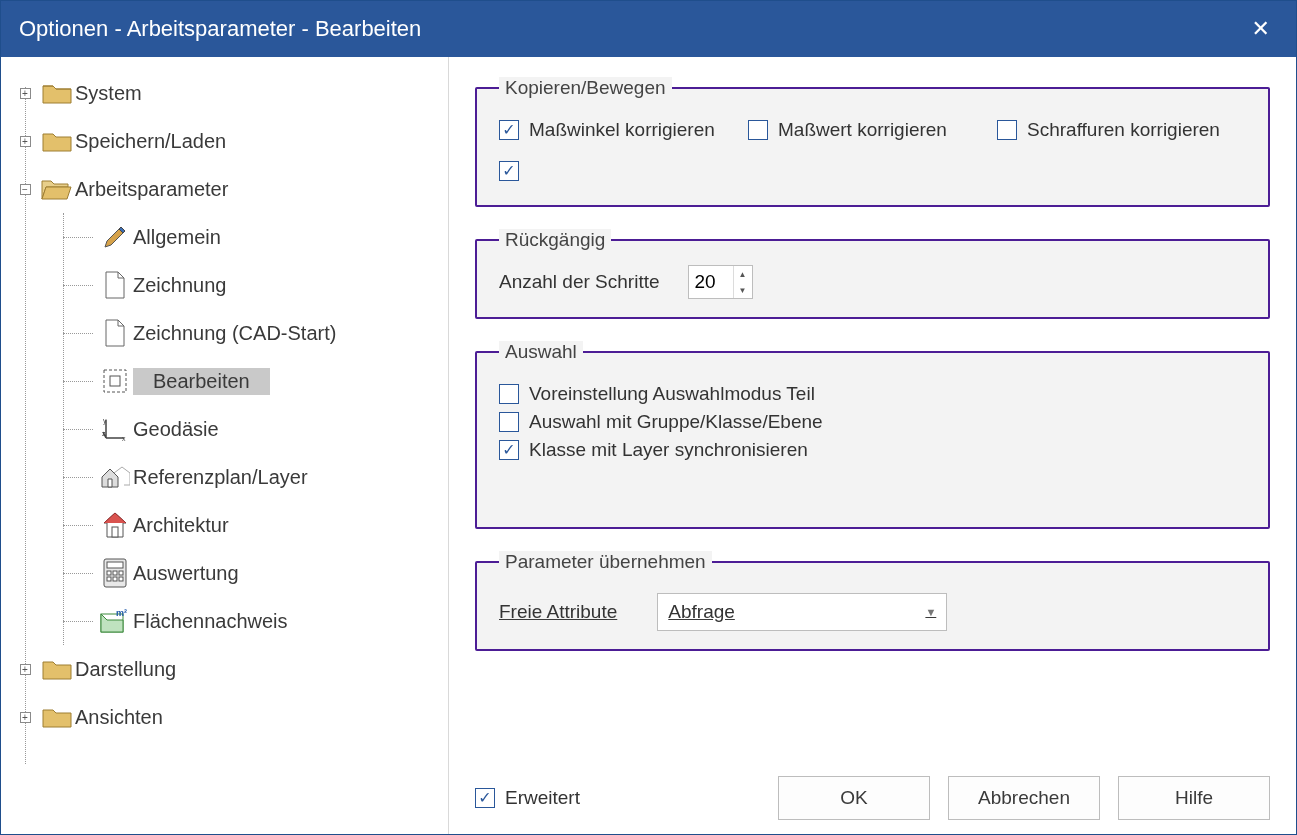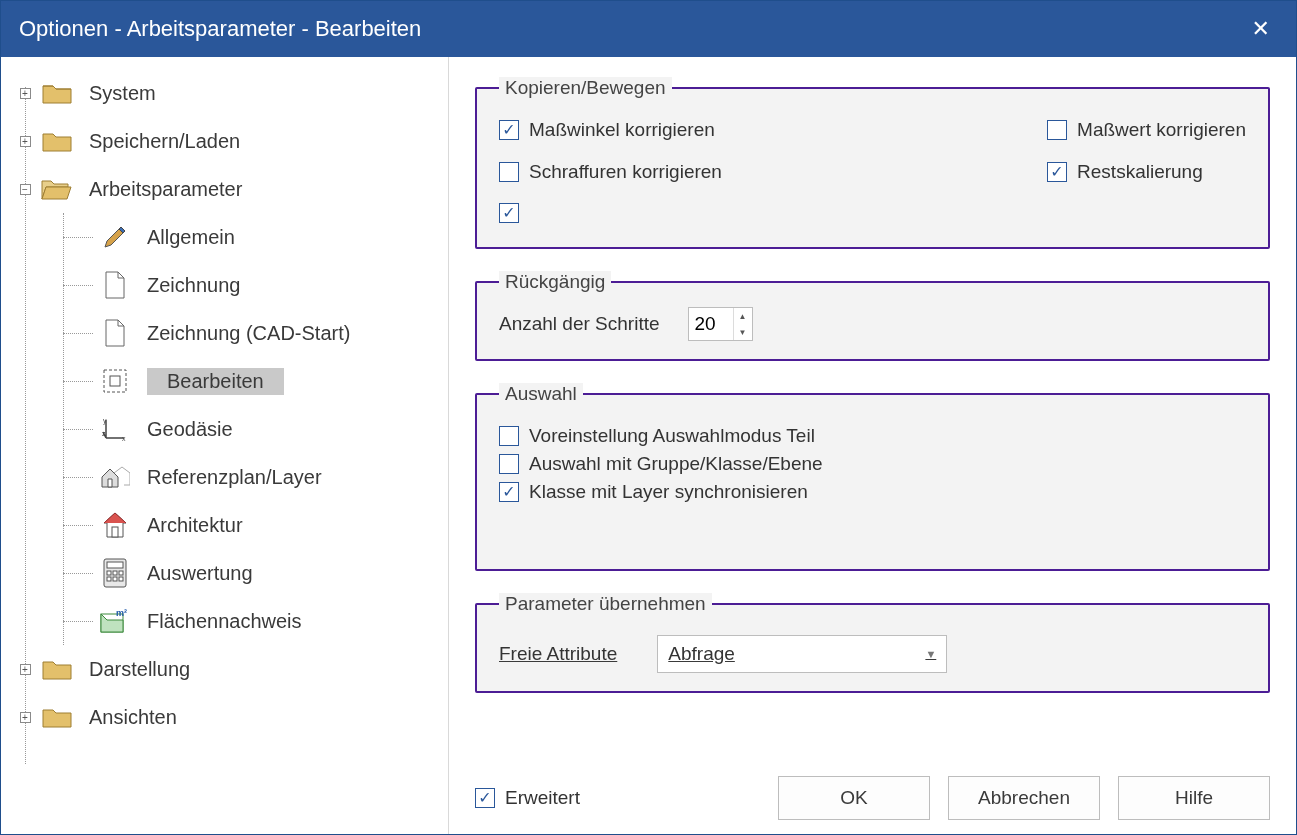--- a/index.html
+++ b/index.html
@@ -68,21 +68,21 @@
     line-height: 9px;
     text-align: center;
     color: #555;
     background: #fff;
   }
   .tree-row .icon {
     width: 32px; height: 28px;
     display: flex;
     align-items: center;
     justify-content: center;
-    margin-right: 16px;
+    margin-right: 2px;
     text-align: center;
   }
   .tree-row .lbl { font-size: 20px; }
   .tree-row.selected .lbl {
     background: #c9c9c9;
     padding: 2px 20px;
   }
   .child-indent { padding-left: 84px; position: relative; }
   .child-indent::before {
     content: "";
@@ -125,21 +125,21 @@
     padding: 0 6px;
     background: #f3f3f3;
   }
   .chk-row {
     display: flex;
     align-items: center;
     margin: 6px 0;
   }
   .chk-grid {
     display: grid;
-    grid-template-columns: 1fr;
+    grid-template-columns: 1fr 1fr 1fr;
     row-gap: 8px;
   }
   .chk {
     width: 20px; height: 20px;
     border: 1px solid #2a579a;
     margin-right: 10px;
     display: flex;
     align-items: center;
     justify-content: center;
     background: #fff;
@@ -390,24 +390,20 @@
             <span class="chk-lbl">Maßwinkel korrigieren</span>
           </div>
           <div class="chk-row">
             <div class="chk"></div>
             <span class="chk-lbl">Maßwert korrigieren</span>
           </div>
           <div class="chk-row">
             <div class="chk"></div>
             <span class="chk-lbl">Schraffuren korrigieren</span>
           </div>
-          <div class="chk-row">
-            <div class="chk checked"></div>
-            <span class="chk-lbl">Restskalierung</span>
-          </div>
           <div class="chk-row" style="grid-column:1/3">
             <div class="chk checked"></div>
           </div>
         </div>
       </fieldset>
 
       <fieldset>
         <legend>Rückgängig</legend>
         <div class="spin-row">
           <span class="chk-lbl">Anzahl der Schritte</span>

